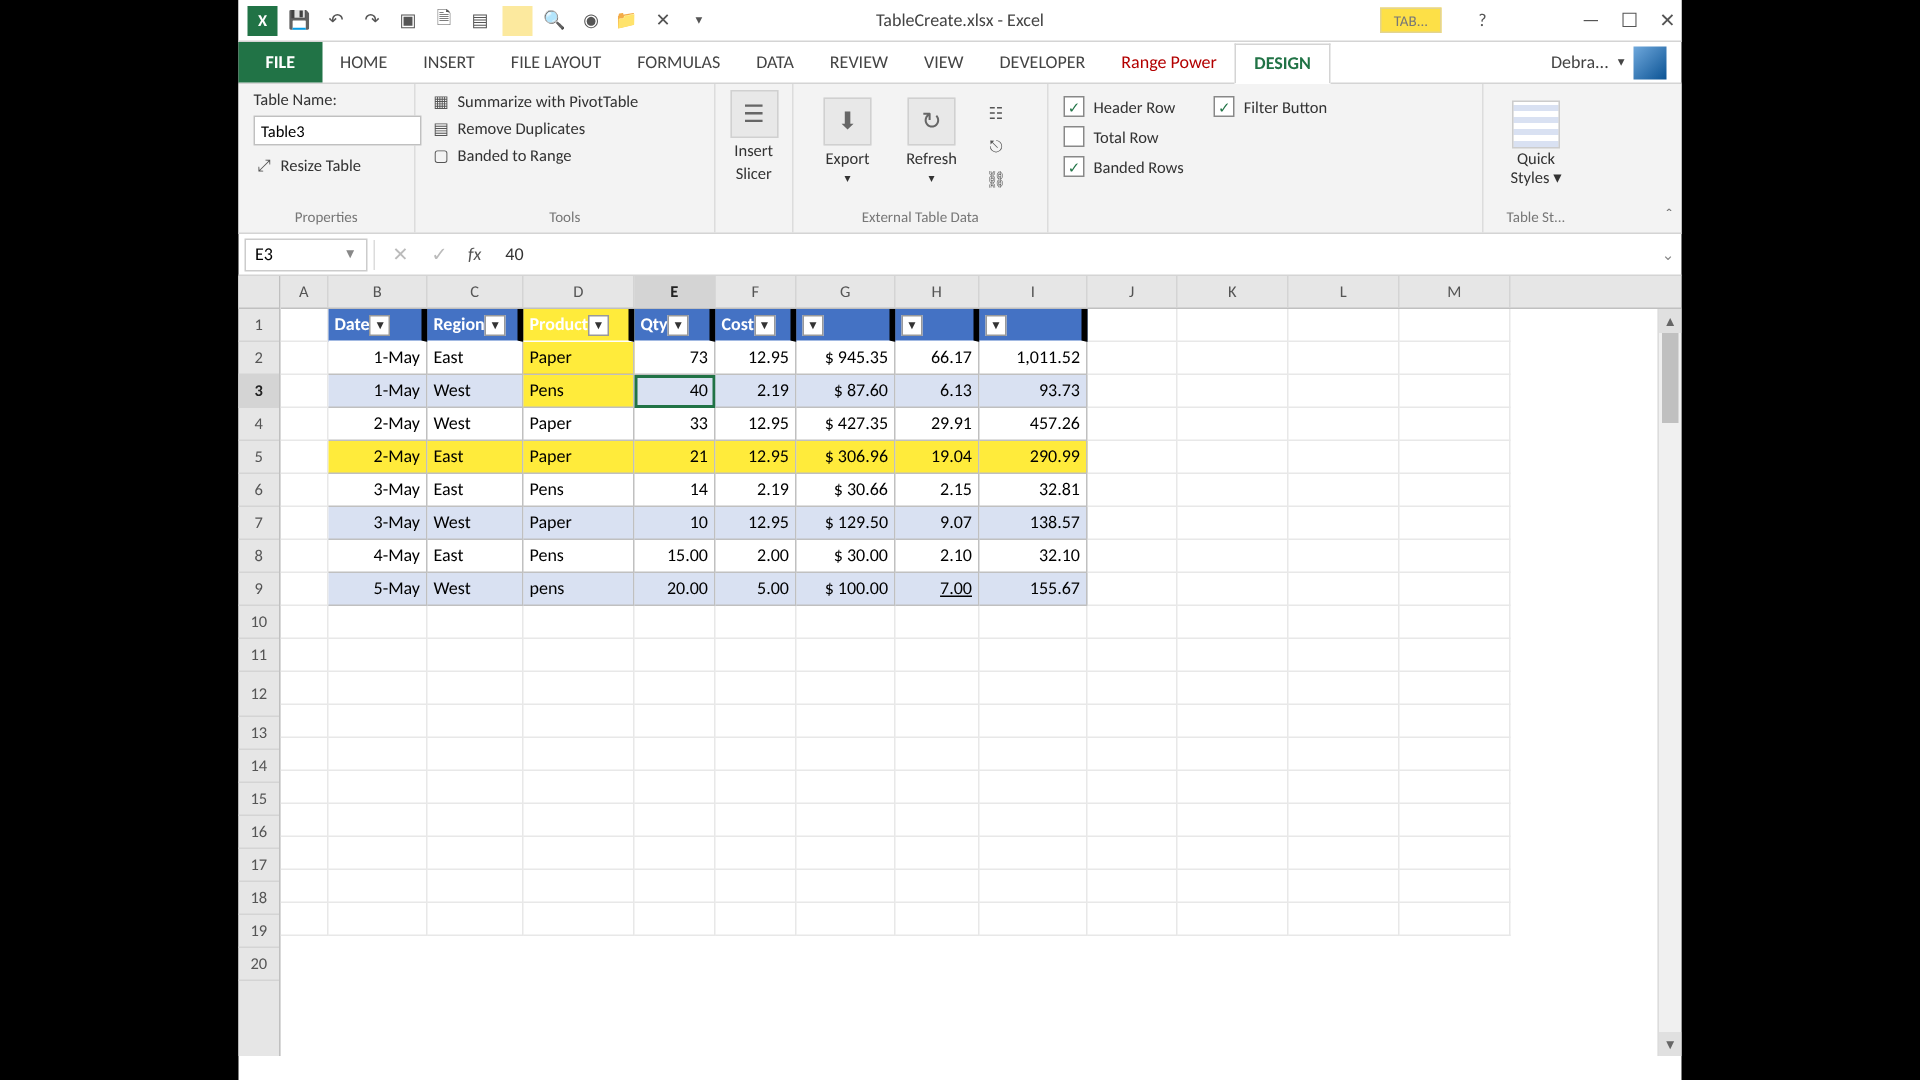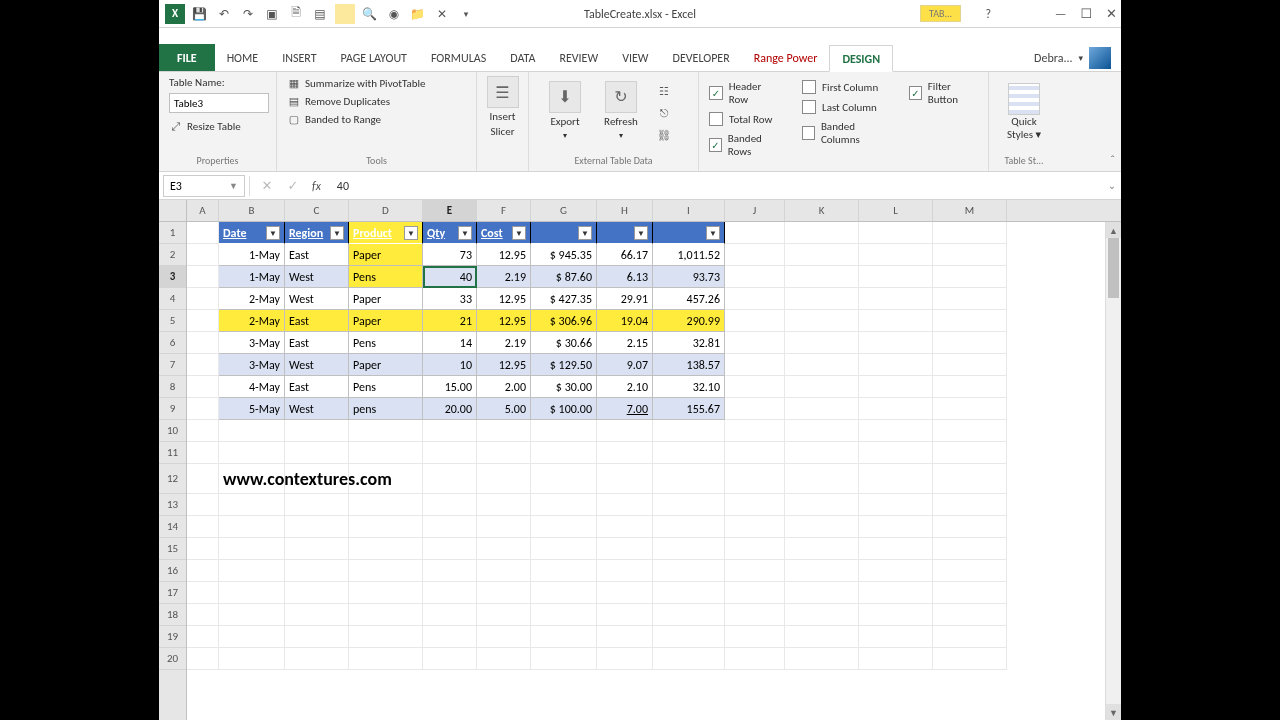--- a/index.html
+++ b/index.html
@@ -8,33 +8,33 @@
 .titlebar { height: 28px; background: #fff; border-bottom: 1px solid #d4d4d4; display: flex; align-items: center; position: relative; }
 .qat { display: flex; align-items: center; gap: 6px; padding-left: 6px; }
 .qat-icon { width: 18px; height: 18px; display: flex; align-items: center; justify-content: center; font-size: 12px; color: #555; cursor: pointer; }
 .excel-icon { width: 20px; height: 20px; background: #217346; color: #fff; display: flex; align-items: center; justify-content: center; font-size: 11px; font-weight: bold; }
 .title-center { position: absolute; left: 50%; transform: translateX(-50%); font-size: 12px; color: #444; }
 .contextual-tab { position: absolute; right: 160px; background: #fde047; padding: 1px 8px; font-size: 10px; color: #777; border: 1px solid #e3d490; }
 .win-controls { position: absolute; right: 4px; display: flex; gap: 14px; font-size: 13px; color: #555; }
 .win-controls span { cursor: pointer; }
 .help-icon { position: absolute; right: 130px; font-size: 12px; color: #555; cursor: pointer; }
 
-.ribbon-tabs { height: 28px; display: flex; align-items: stretch; border-bottom: 1px solid #d4d4d4; margin-top: 16px; }
+.ribbon-tabs { height: 28px; display: flex; align-items: stretch; border-bottom: 1px solid #d4d4d4; }
 .tab { padding: 0 12px; display: flex; align-items: center; font-size: 12px; color: #444; cursor: pointer; }
 .tab.file { background: #217346; color: #fff; font-weight: bold; padding: 0 18px; }
 .tab.active { background: #fff; border: 1px solid #d4d4d4; border-bottom: 1px solid #fff; color: #217346; font-weight: 600; position: relative; top: 1px; }
 .tab-pivot { color: #b30000; }
 .account { margin-left: auto; padding-right: 10px; display: flex; align-items: center; gap: 6px; font-size: 12px; color: #444; }
 .account-pic { width: 22px; height: 22px; background: linear-gradient(135deg,#6fa8dc,#0b5394); }
 
 .ribbon-body { height: 100px; background: #f3f3f3; border-bottom: 1px solid #d4d4d4; display: flex; position: relative; }
 .ribbon-group { border-right: 1px solid #dcdcdc; padding: 4px 10px 2px; display: flex; flex-direction: column; }
 .group-label { font-size: 10px; color: #777; text-align: center; margin-top: auto; padding-bottom: 2px; }
 .prop-line { font-size: 11px; color: #333; margin-bottom: 4px; display: flex; align-items: center; gap: 4px; }
-.prop-input { width: 100px; height: 20px; border: 1px solid #c0c0c0; font-size: 11px; padding: 0 4px; background: #fff; }
+.prop-input { width: 112px; height: 20px; border: 1px solid #c0c0c0; font-size: 11px; padding: 0 4px; background: #fff; }
 .tools-item { font-size: 11px; color: #333; display: flex; align-items: center; gap: 4px; margin-bottom: 4px; cursor: pointer; }
 .tools-icon { width: 14px; height: 14px; display: inline-flex; align-items: center; justify-content: center; font-size: 11px; color: #555; }
 .big-btn { display: flex; flex-direction: column; align-items: center; justify-content: center; font-size: 11px; color: #333; width: 52px; cursor: pointer; gap: 2px; }
 .big-btn-icon { width: 32px; height: 32px; background: #e8e8e8; border: 1px solid #d0d0d0; display: flex; align-items: center; justify-content: center; font-size: 16px; color: #666; }
 .ext-group { display: flex; gap: 4px; }
 .small-btns { display: flex; flex-direction: column; gap: 4px; padding-left: 4px; padding-top: 6px;}
 .small-btn-icon { width: 18px; height: 18px; font-size: 11px; display:flex; align-items:center; justify-content:center; color:#555; cursor:pointer;}
 .style-options { display: flex; gap: 20px; padding-top: 4px; }
 .opt-col { display: flex; flex-direction: column; gap: 6px; }
 .opt { font-size: 11px; color: #333; display: flex; align-items: center; gap: 6px; cursor: pointer; }
@@ -57,21 +57,21 @@
 .row-hdr { height: 22px; border-bottom: 1px solid #d4d4d4; font-size: 11px; color: #555; display: flex; align-items: center; justify-content: center; }
 .row-hdr.sel { background: #d4d4d4; font-weight: bold; color: #222; }
 .grid-wrap { flex: 1; overflow: hidden; position: relative; }
 .col-hdrs { display: flex; height: 22px; background: #e6e6e6; border-bottom: 1px solid #c0c0c0; }
 .col-hdr { border-right: 1px solid #d4d4d4; font-size: 11px; color: #555; display: flex; align-items: center; justify-content: center; }
 .col-hdr.sel { background: #d4d4d4; font-weight: bold; color: #222; }
 .grid { position: relative; }
 .row { display: flex; height: 22px; }
 .cell { border-right: 1px solid #e8e8e8; border-bottom: 1px solid #e8e8e8; font-size: 12px; padding: 0 4px; display: flex; align-items: center; overflow: hidden; white-space: nowrap; }
 .cell.r { justify-content: flex-end; }
-.table-hdr { background: #4472C4; color: #fff; font-weight: bold; position: relative; border-right: 1px solid #000000; border-bottom: 1px solid #fff; justify-content: space-between; text-decoration: underline; }
+.table-hdr { background: #4472C4; color: #fff; font-weight: bold; position: relative; border-right: 4px solid #000000; border-bottom: 1px solid #fff; justify-content: flex-start; }
 .table-hdr.empty { background: #4472C4; }
 .filter-btn { width: 14px; height: 14px; background: #fff; color: #333; font-size: 8px; display: flex; align-items: center; justify-content: center; border: 1px solid #999; cursor: pointer; }
 .tbl-cell { border-right: 1px solid #c0c0c0; border-bottom: 1px solid #c0c0c0; }
 .band { background: #d9e1f2; }
 .hi-yellow { background: #ffeb3b !important; }
 .hi-ring { position: relative; }
 .hi-ring::after { content:''; position:absolute; inset:-3px; border:3px solid #ffc000; border-radius: 3px; pointer-events:none; }
 .active-cell { outline: 2px solid #217346; outline-offset: -2px; }
 .url-text { font-size: 18px; font-weight: bold; color: #000; }
 .vscroll { position: absolute; right: 0; top: 22px; bottom: 0; width: 16px; background: #f0f0f0; border-left: 1px solid #dcdcdc; }
@@ -106,21 +106,21 @@
       <span>—</span>
       <span>☐</span>
       <span>✕</span>
     </div>
   </div>
 
   <div class="ribbon-tabs">
     <div class="tab file">FILE</div>
     <div class="tab">HOME</div>
     <div class="tab">INSERT</div>
-    <div class="tab">PAGE LAYOUT</div>
+    <div class="tab">FILE LAYOUT</div>
     <div class="tab">FORMULAS</div>
     <div class="tab">DATA</div>
     <div class="tab">REVIEW</div>
     <div class="tab">VIEW</div>
     <div class="tab">DEVELOPER</div>
     <div class="tab tab-pivot">Range Power</div>
     <div class="tab active">DESIGN</div>
     <div class="account">
       <span>Debra...</span>
       <span style="font-size:9px;">▾</span>
@@ -192,34 +192,20 @@
               <span class="chk">✓</span>
               <span>Header Row</span>
             </div>
           <div class="opt">
               <span class="chk"></span>
               <span>Total Row</span>
             </div>
           <div class="opt">
               <span class="chk">✓</span>
               <span>Banded Rows</span>
-            </div>
-        </div>
-        <div class="opt-col">
-          <div class="opt">
-              <span class="chk"></span>
-              <span>First Column</span>
-            </div>
-          <div class="opt">
-              <span class="chk"></span>
-              <span>Last Column</span>
-            </div>
-          <div class="opt">
-              <span class="chk"></span>
-              <span>Banded Columns</span>
             </div>
         </div>
         <div class="opt-col">
           <div class="opt">
               <span class="chk">✓</span>
               <span>Filter Button</span>
             </div>
         </div>
       </div>
     </div>
@@ -473,37 +459,20 @@
             <div class="cell" style="width: 54px;"></div>
             <div class="cell" style="width: 54px;"></div>
             <div class="cell" style="width: 66px;"></div>
             <div class="cell" style="width: 56px;"></div>
             <div class="cell" style="width: 72px;"></div>
             <div class="cell" style="width: 60px;"></div>
             <div class="cell" style="width: 74px;"></div>
             <div class="cell" style="width: 74px;"></div>
             <div class="cell" style="width: 74px;"></div>
           </div>
-          <div class="row" style="height: 30px;">
-            <div class="cell" style="width: 32px;"></div>
-            <div class="cell" style="width: 66px; overflow: visible;">
-              <span class="url-text">www.contextures.com</span>
-            </div>
-            <div class="cell" style="width: 64px;"></div>
-            <div class="cell" style="width: 74px;"></div>
-            <div class="cell" style="width: 54px;"></div>
-            <div class="cell" style="width: 54px;"></div>
-            <div class="cell" style="width: 66px;"></div>
-            <div class="cell" style="width: 56px;"></div>
-            <div class="cell" style="width: 72px;"></div>
-            <div class="cell" style="width: 60px;"></div>
-            <div class="cell" style="width: 74px;"></div>
-            <div class="cell" style="width: 74px;"></div>
-            <div class="cell" style="width: 74px;"></div>
-          </div>
           <div class="row">
             <div class="cell" style="width: 32px;"></div>
             <div class="cell" style="width: 66px;"></div>
             <div class="cell" style="width: 64px;"></div>
             <div class="cell" style="width: 74px;"></div>
             <div class="cell" style="width: 54px;"></div>
             <div class="cell" style="width: 54px;"></div>
             <div class="cell" style="width: 66px;"></div>
             <div class="cell" style="width: 56px;"></div>
             <div class="cell" style="width: 72px;"></div>

